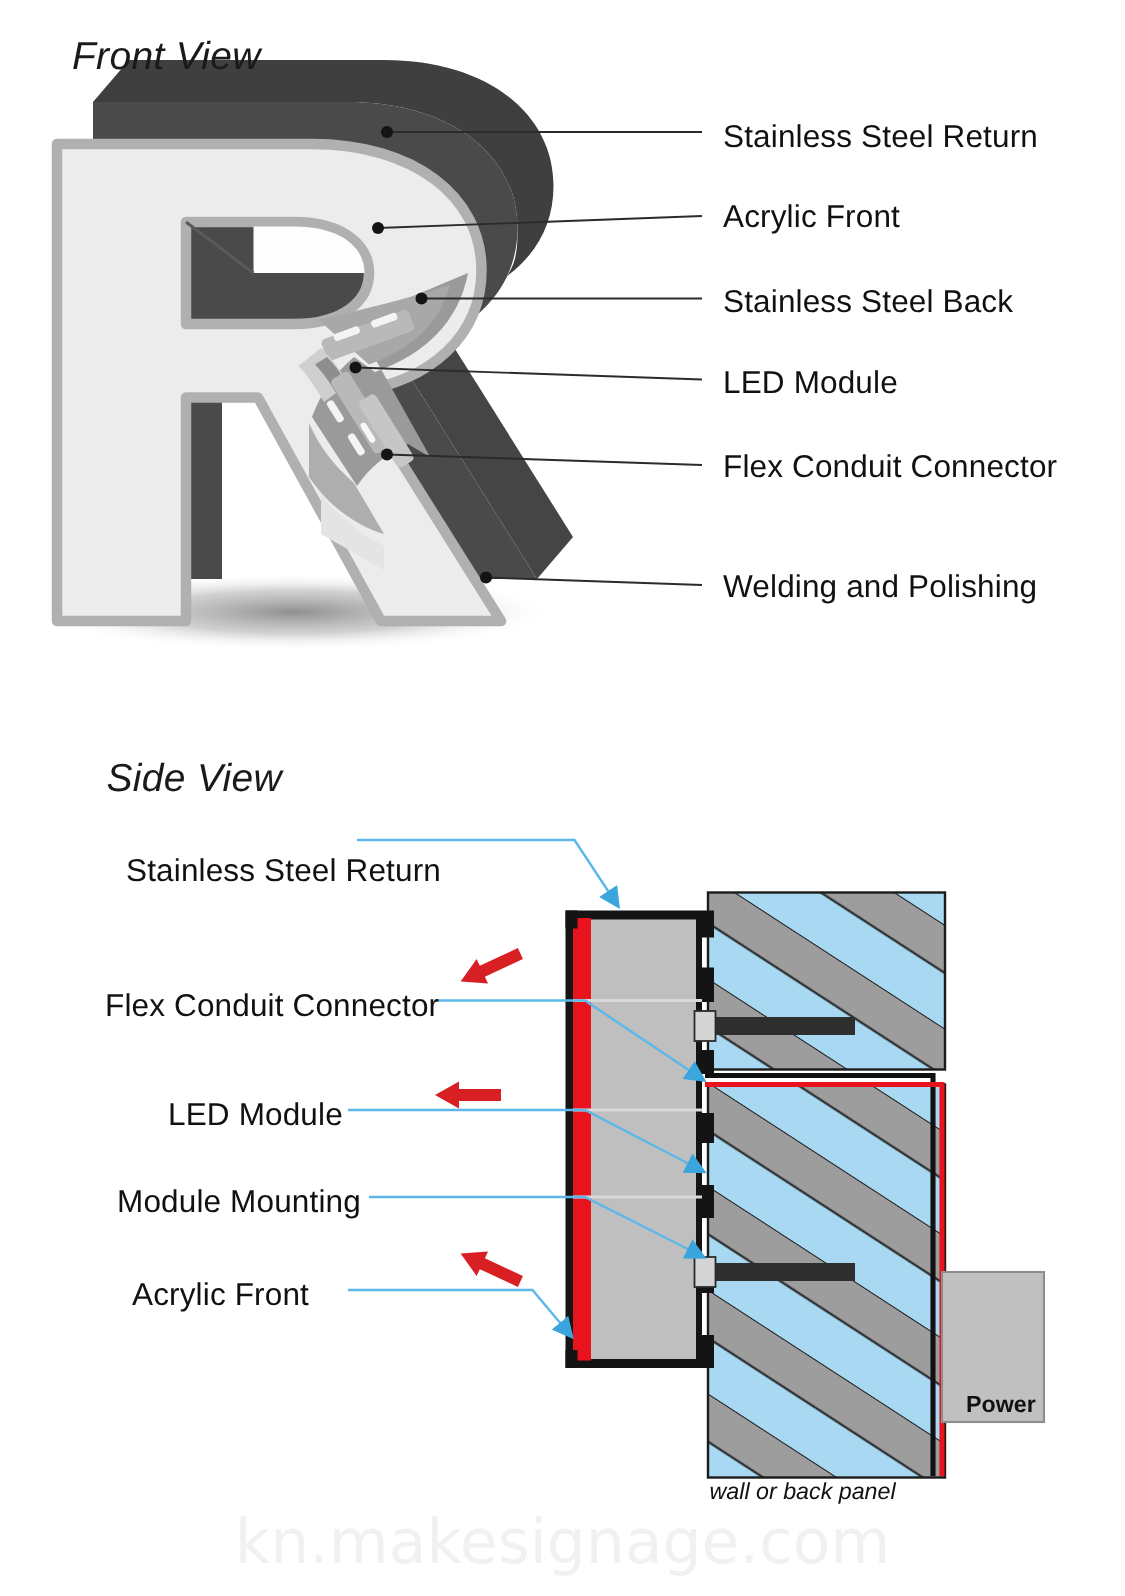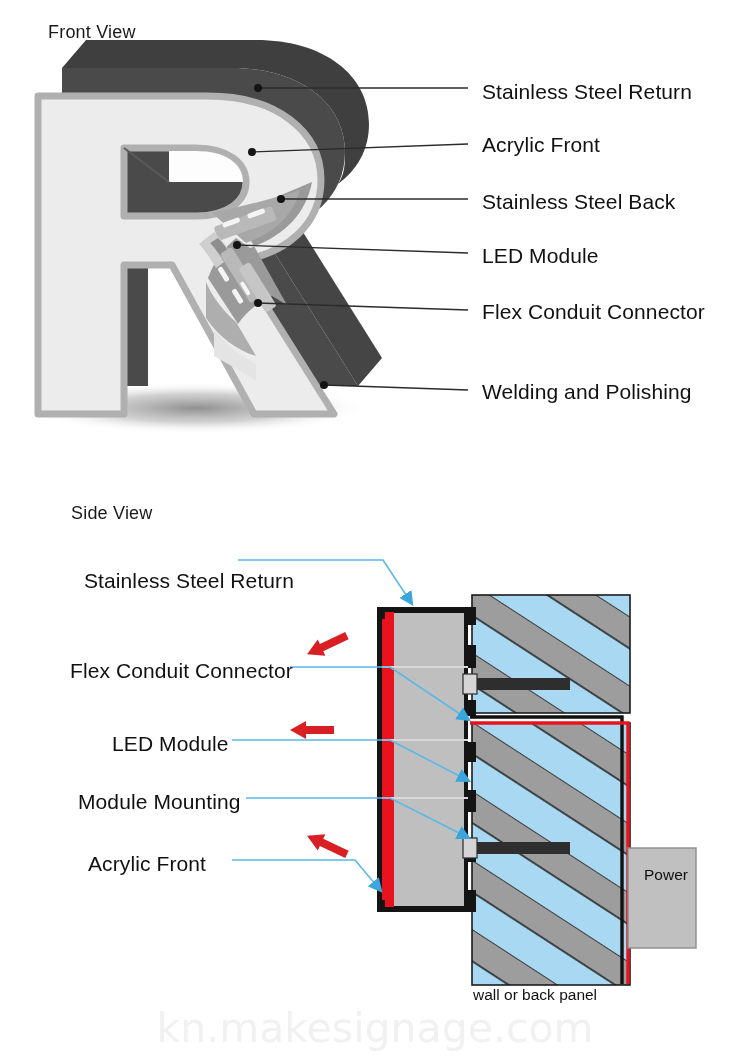--- a/index.html
+++ b/index.html
@@ -5,41 +5,41 @@
 <style>
   html,body{margin:0;padding:0;background:#ffffff;}
   body{
     width:750px;height:1064px;position:relative;overflow:hidden;
     font-family:"Liberation Sans","DejaVu Sans",sans-serif;
     color:#111;
   }
   .stage{position:absolute;inset:0;}
   .svg-layer{position:absolute;left:0;top:0;width:750px;height:1064px;}
   .ttl{
-    position:absolute;font-size:18px;font-weight:400;color:#1a1a1a;
-    letter-spacing:.2px;white-space:nowrap;
+    position:absolute;font-size:26px;font-weight:400;color:#1a1a1a;
+    letter-spacing:.2px;white-space:nowrap;font-style:italic;
   }
   #front-view-title{left:48px;top:22px;}
   #side-view-title{left:48px;top:503px;margin-left:23px;}
   .lbl{
     position:absolute;font-size:21px;color:#111;white-space:nowrap;
     letter-spacing:.1px;line-height:1;
   }
   .lbl-r{text-align:left;}
   .lbl-l{text-align:right;}
   .wm{
     position:absolute;left:0;top:1004px;width:750px;text-align:center;
     font-size:41px;color:#f1f1f1;letter-spacing:0px;white-space:nowrap;
     font-family:"DejaVu Sans",sans-serif;
   }
   #power-label{
     position:absolute;font-size:15.5px;color:#111;white-space:nowrap;
   }
   #wall-caption{
-    position:absolute;font-size:15.5px;color:#111;white-space:nowrap;
+    position:absolute;font-size:15.5px;color:#111;white-space:nowrap;font-style:italic;
   }
 </style>
 </head>
 <body>
 
 <div class="stage">
 
   <svg class="svg-layer" viewBox="0 0 750 1064">
     <defs>
       <radialGradient id="shadowGrad" cx="50%" cy="50%" r="50%">
@@ -223,18 +223,18 @@
   <div class="lbl lbl-r" style="left:482px;top:245px;">LED Module</div>
   <div class="lbl lbl-r" style="left:482px;top:301px;">Flex Conduit Connector</div>
   <div class="lbl lbl-r" style="left:482px;top:381px;">Welding and Polishing</div>
 
   <div class="lbl lbl-l" style="left:84px;top:570px;">Stainless Steel Return</div>
   <div class="lbl lbl-l" style="left:70px;top:660px;">Flex Conduit Connector</div>
   <div class="lbl lbl-l" style="left:112px;top:733px;">LED Module</div>
   <div class="lbl lbl-l" style="left:78px;top:791px;">Module Mounting</div>
   <div class="lbl lbl-l" style="left:88px;top:853px;">Acrylic Front</div>
 
-  <div id="power-label" style="left:644px;top:866px;">Power</div>
+  <div id="power-label" style="left:644px;top:928px;font-weight:bold;">Power</div>
   <div id="wall-caption" style="left:473px;top:986px;">wall or back panel</div>
 
   <div class="wm">kn.makesignage.com</div>
 
 </div>
 
 </body></html>

